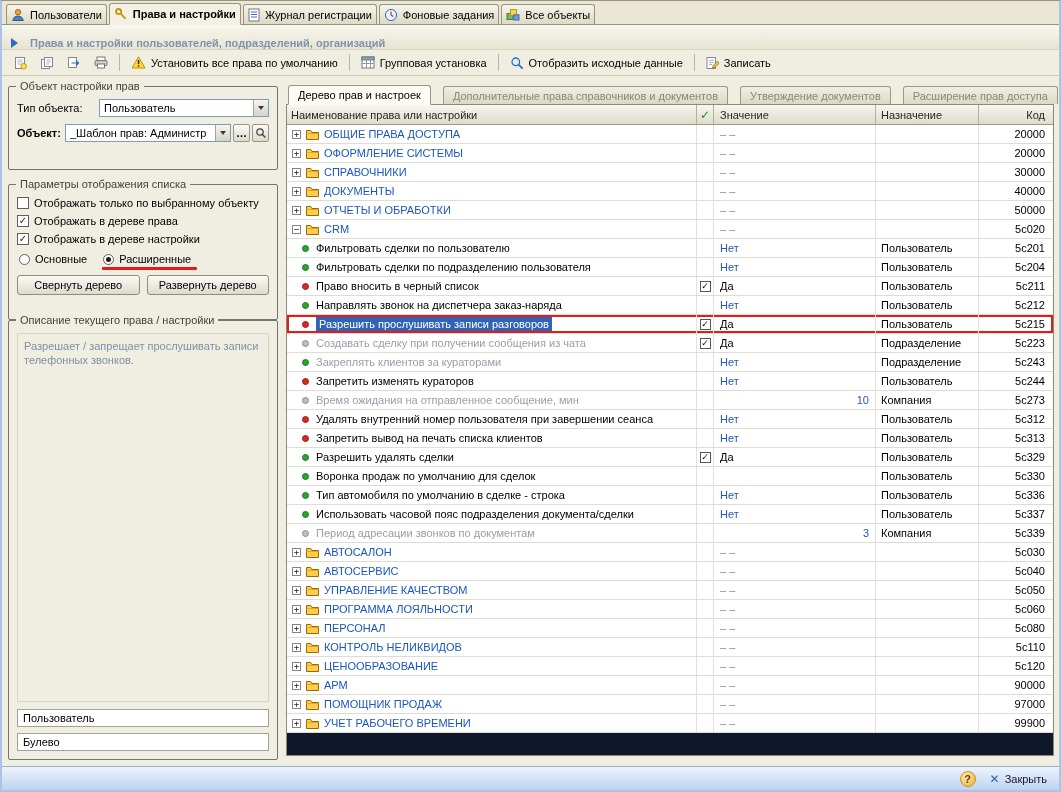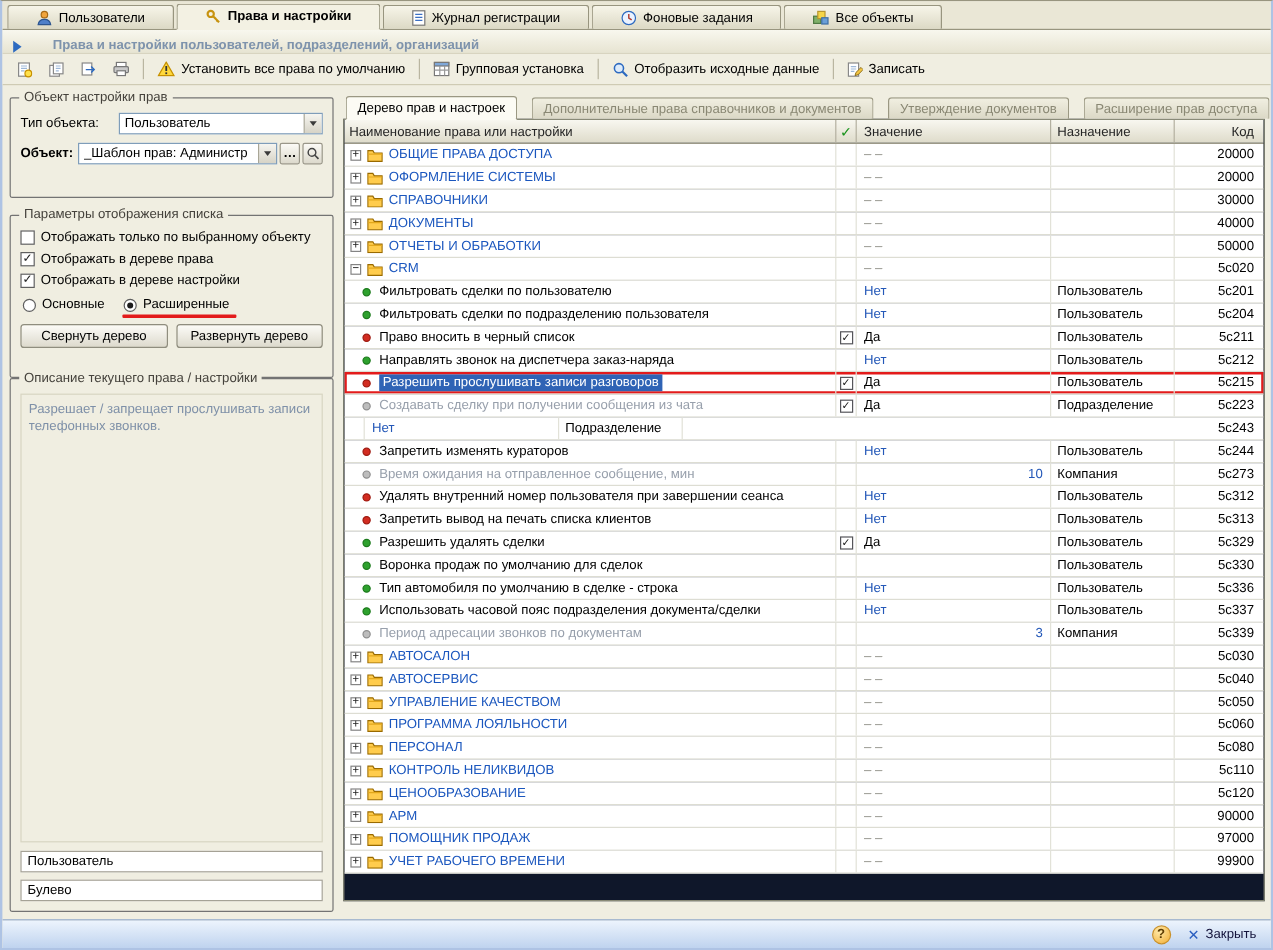--- a/index.html
+++ b/index.html
@@ -2,26 +2,26 @@
 <html><head>
 <meta charset="utf-8">
 <style>
   *{box-sizing:border-box;margin:0;padding:0}
   html,body{width:1061px;height:792px}
   body{font-family:"Liberation Sans","DejaVu Sans",sans-serif;font-size:11px;color:#000;background:#fff}
   .window{width:1061px;height:792px;background:#F0EEE1;border:2px solid #AEC3E4;border-top:1px solid #98957F;display:flex;flex-direction:column;overflow:hidden}
 
   
   .main-tabs{height:24px;display:flex;align-items:flex-end;padding:2px 2px 0 4px;background:#EAE7D6;border-bottom:1px solid #98957F}
-  .tab{display:flex;align-items:center;gap:5px;height:20px;padding:0 23px;background:linear-gradient(#F7F5E9,#DCD9C5);border:1px solid #98957F;border-bottom:none;border-radius:3px 3px 0 0;margin-right:2px;white-space:nowrap}
+  .tab{display:flex;align-items:center;gap:5px;height:20px;padding:0 4px;background:linear-gradient(#F7F5E9,#DCD9C5);border:1px solid #98957F;border-bottom:none;border-radius:3px 3px 0 0;margin-right:2px;white-space:nowrap}
   .tab.active{height:22px;background:#F3F1E3;position:relative;z-index:2;margin-bottom:-1px;border-bottom:1px solid #F3F1E3;font-weight:bold}
   .tab-icon{display:flex;align-items:center}
 
   
-  .caption{height:20px;display:flex;align-items:flex-end;gap:21px;padding:0 9px;background:linear-gradient(#F8F7EE,#E7E4D2);border-bottom:1px solid #D8D4C0}
+  .caption{height:20px;display:flex;align-items:flex-start;gap:7px;padding:12px 9px;background:linear-gradient(#F8F7EE,#E7E4D2);border-bottom:1px solid #D8D4C0}
   .cap-arrow{width:0;height:0;border:5px solid transparent;border-left:7px solid #2D6AC0;margin-top:1px}
   .cap-text{font-weight:bold;color:#7E93AC}
 
   
   .toolbar{height:26px;display:flex;align-items:center;gap:1px;padding:0 6px;background:#F0EEE1;border-bottom:1px solid #CFCBB4}
   .tbtn{display:flex;align-items:center;gap:5px;height:22px;padding:12px 5px;border:1px solid transparent;background:transparent;cursor:default;white-space:nowrap}
   .tsep{width:1px;height:17px;background:#B9B5A0;margin:0 4px;flex:none}
   .ticon{display:inline-flex;align-items:center}
 
   
@@ -573,20 +573,24 @@
                 <span class="vtext">Да</span>
               </div>
               <div class="cell c-assign">
                 <span>Подразделение</span>
               </div>
               <div class="cell c-code">
                 <span>5c223</span>
               </div>
             </div>
             <div class="row">
+              <div class="cell c-name">
+                <span class="bullet b-green"></span>
+                <span class="item-name grayed">Закреплять клиентов за кураторами</span>
+              </div>
               <div class="cell c-check"></div>
               <div class="cell c-value">
                 <span class="vtext v-no">Нет</span>
               </div>
               <div class="cell c-assign">
                 <span>Подразделение</span>
               </div>
               <div class="cell c-code">
                 <span>5c243</span>
               </div>

